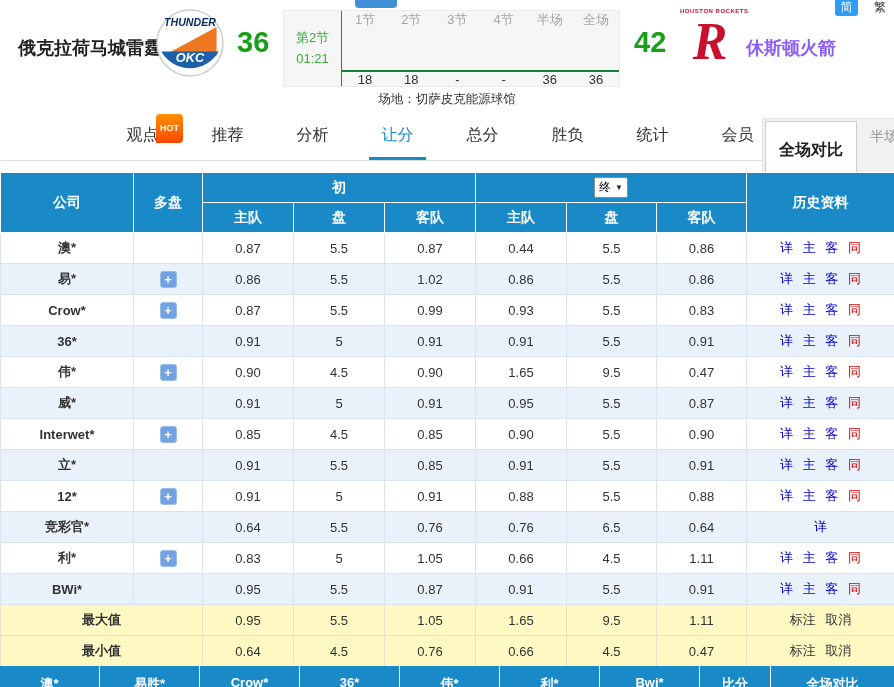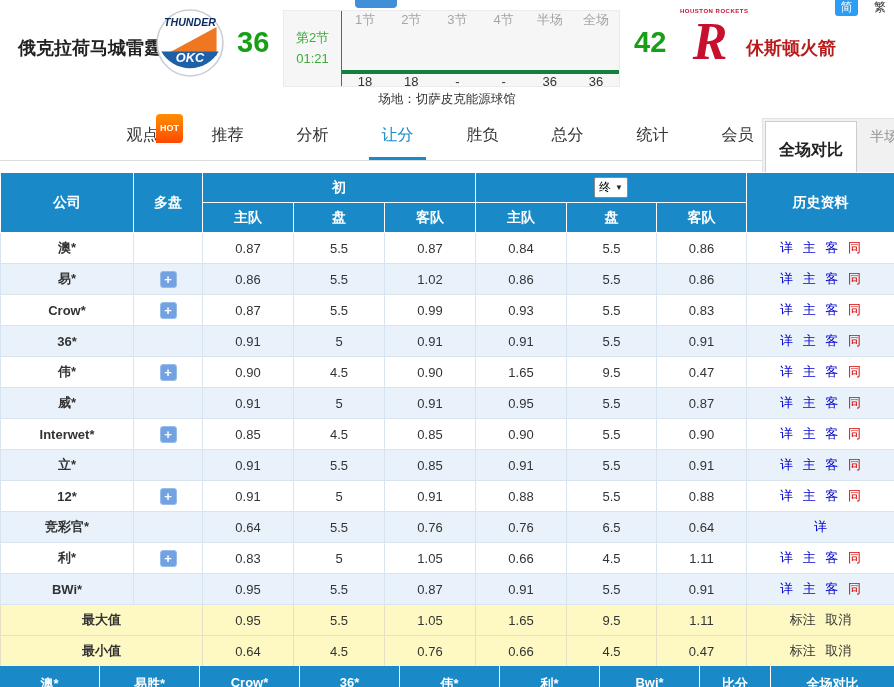--- a/index.html
+++ b/index.html
@@ -7,35 +7,35 @@
   body {
     position: relative; overflow: hidden; background:#fff;
     font-family:"Liberation Sans","DejaVu Sans",sans-serif; color:#333;
   }
   
   .top-tab-stub{position:absolute;left:355px;top:0;width:42px;height:8px;background:#418fd9;border-radius:0 0 4px 4px;}
   .lang-jian{position:absolute;right:36px;top:-2px;width:23px;height:18px;line-height:19px;text-align:center;
     background:#2b9df4;color:#fff;font-size:12px;border-radius:3px;cursor:pointer;}
   .lang-fan{position:absolute;right:8px;top:-2px;height:18px;line-height:19px;font-size:12px;color:#333;cursor:pointer;}
   .home-name{position:absolute;left:18px;top:36px;font-size:18px;font-weight:bold;color:#222;}
-  .away-name{position:absolute;left:746px;top:36px;font-size:18px;font-weight:bold;color:#b91c1c;}
+  .away-name{position:absolute;left:746px;top:36px;font-size:18px;font-weight:bold;color:#8b5cf6;}
   .home-score{position:absolute;left:237px;top:26px;font-size:29px;font-weight:bold;color:#16a016;}
   .away-score{position:absolute;left:634px;top:26px;font-size:29px;font-weight:bold;color:#16a016;}
   .thunder-logo{position:absolute;left:156px;top:9px;width:68px;height:68px;}
   .rockets-logo{position:absolute;left:680px;top:8px;width:60px;height:72px;text-align:center;}
   .rockets-word{font-size:6px;font-weight:bold;color:#c8102e;letter-spacing:.5px;white-space:nowrap;}
   .rockets-r{font-family:"Liberation Serif","DejaVu Serif",serif;font-style:italic;font-weight:bold;
     font-size:52px;line-height:56px;color:#c8102e;}
   .score-panel{position:absolute;left:283px;top:10px;width:337px;height:77px;background:#f6f6f6;
     border:1px solid #ebebeb;display:flex;}
   .period-cell{width:58px;border-right:1px solid #4d7c0f;display:flex;flex-direction:column;
     justify-content:center;align-items:center;color:#3cab3c;font-size:13px;line-height:1.55;}
   .qtable{flex:1;display:flex;flex-direction:column;}
   .qrow{flex:1;display:flex;align-items:flex-start;}
-  .qrow.sep{border-top:4px solid #15803d;margin-top:41px;}
+  .qrow.sep{border-top:2px solid #15803d;margin-top:41px;}
   .qcell{flex:1;text-align:center;font-size:13px;color:#333;}
   .qhead{color:#a5a5a5;}
   .venue{position:absolute;left:0;top:91px;width:100%;text-align:center;font-size:12.5px;color:#333;}
   
   .nav{position:absolute;left:0;top:110px;width:894px;height:51px;border-bottom:1px solid #dcdcdc;background:#fff;}
   .tabs{display:flex;padding-left:100px;height:100%;align-items:center;}
   .tab{width:85px;text-align:center;font-size:16px;color:#333;cursor:pointer;position:relative;height:100%;
     display:flex;align-items:center;justify-content:center;}
   .tab.active{color:#1a8ac9;}
   .tab.active::after{content:"";position:absolute;left:14px;right:14px;bottom:0;height:3px;background:#1a8ac9;}
@@ -144,24 +144,24 @@
     <div class="tab">
         <span>推荐</span>
       </div>
     <div class="tab">
         <span>分析</span>
       </div>
     <div class="tab active">
         <span>让分</span>
       </div>
     <div class="tab">
+        <span>总分</span>
+      </div>
+    <div class="tab">
         <span>胜负</span>
-      </div>
-    <div class="tab">
-        <span>总分</span>
       </div>
     <div class="tab">
         <span>统计</span>
       </div>
     <div class="tab">
         <span>会员</span>
       </div>
   </div>
   <div class="compare">
     <span class="compare-full">全场对比</span>
@@ -206,21 +206,21 @@
   <tbody class="main">
 
       <tr>
         <td class="c-company">澳*</td>
         <td>
           
         </td>
         <td>0.87</td>
         <td>5.5</td>
         <td>0.87</td>
-        <td class="odds-blue">0.84</td>
+        <td class="odds-blue">0.44</td>
         <td class="line-dark">5.5</td>
         <td class="odds-blue">0.86</td>
         <td>
           <span class="lnk">详</span>
           <span class="lnk">主</span>
           <span class="lnk">客</span>
           <span class="lnk red">同</span>
         </td>
       </tr>
 

